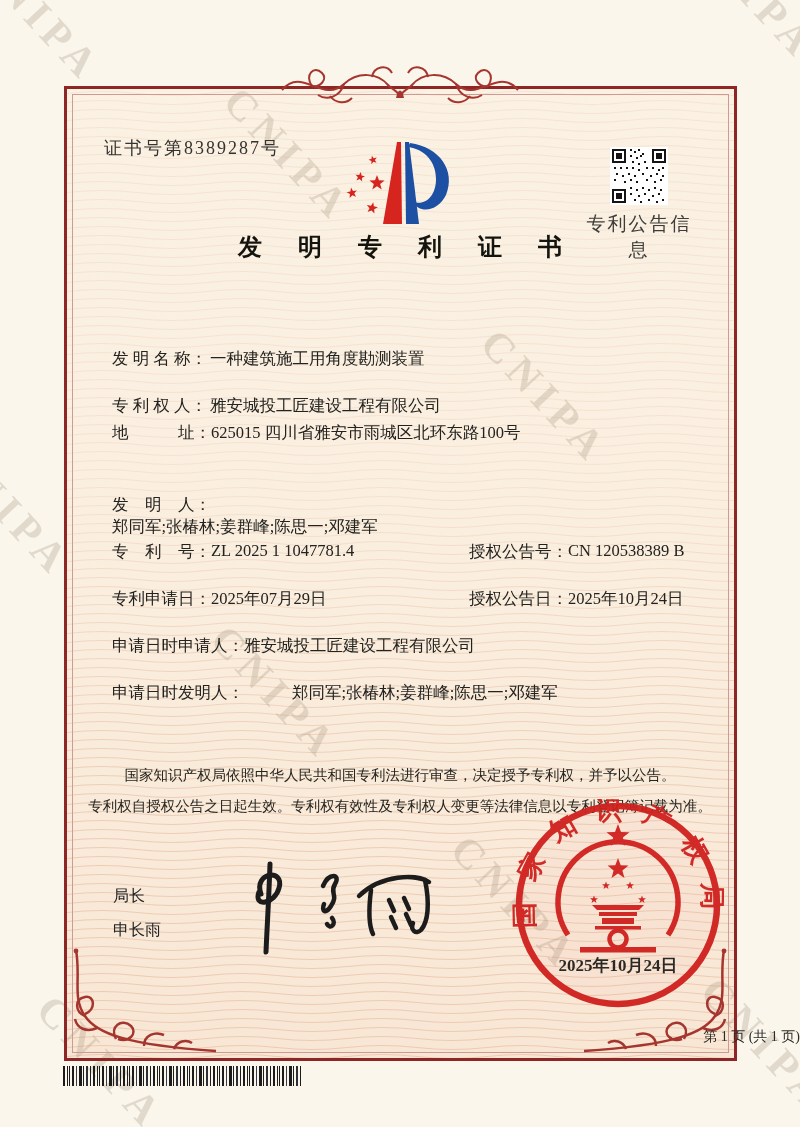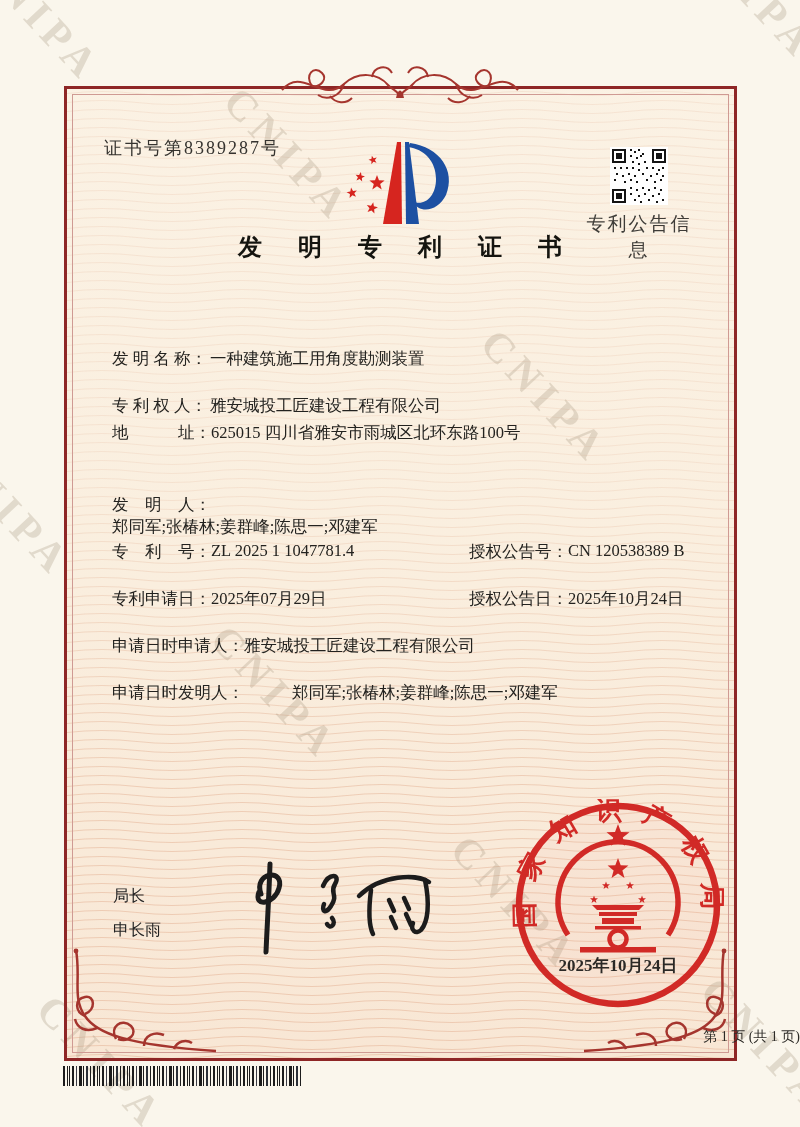--- a/index.html
+++ b/index.html
@@ -190,20 +190,24 @@
   </div>
   <div class="row" style="top:635px;">
     <span class="lbl" style="min-width:132px;">申请日时申请人：</span>
     <span class="val">雅安城投工匠建设工程有限公司</span>
   </div>
   <div class="row" style="top:682px;gap:48px;">
     <span class="lbl" style="min-width:132px;">申请日时发明人：</span>
     <span class="val">郑同军;张椿林;姜群峰;陈思一;邓建军</span>
   </div>
 
+  <div class="notice">
+    <div>国家知识产权局依照中华人民共和国专利法进行审查，决定授予专利权，并予以公告。</div>
+    <div>专利权自授权公告之日起生效。专利权有效性及专利权人变更等法律信息以专利登记簿记载为准。</div>
+  </div>
 
   <div class="director-title">局长</div>
   <div class="director-name">申长雨</div>
 
   <svg class="signature" viewBox="0 0 205 100">
     <g stroke="#1c1c1c" fill="none" stroke-width="5" stroke-linecap="round">
       <path d="M28,38 C20,16 52,12 46,32 C42,48 20,52 26,36"></path>
       <path d="M37,8 C36,40 34,72 33,96"></path>
     </g>
     <g stroke="#1c1c1c" fill="none" stroke-width="4.5" stroke-linecap="round">

